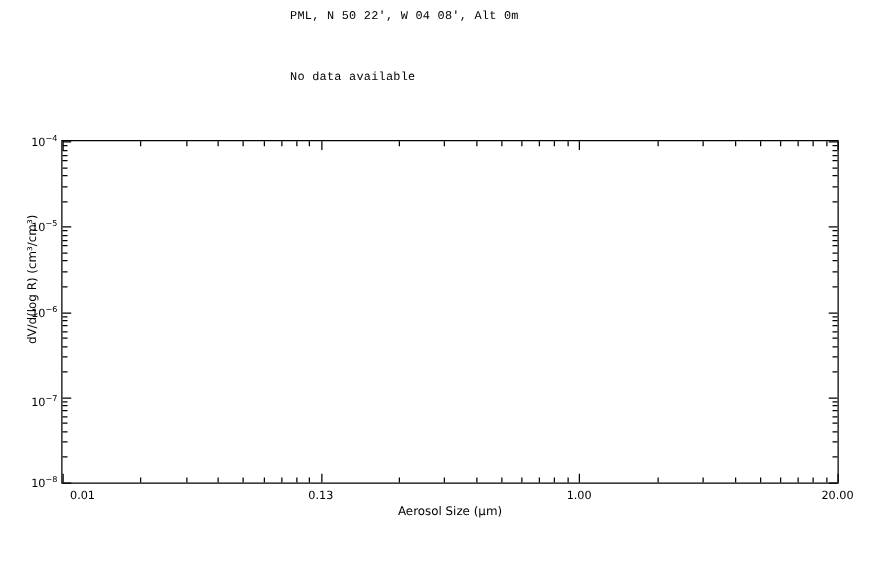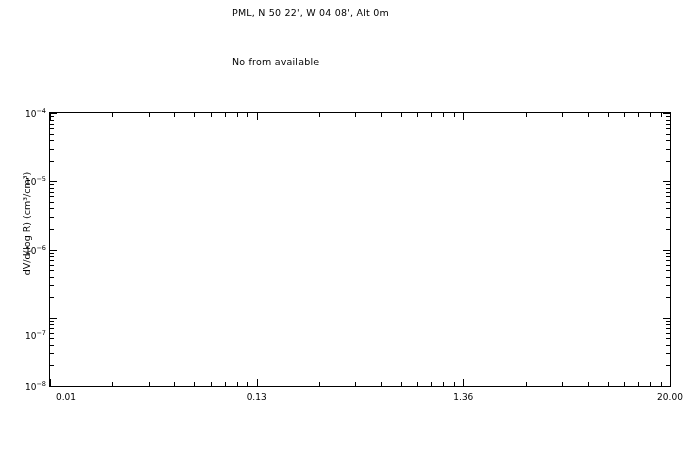--- a/index.html
+++ b/index.html
@@ -22,20 +22,21 @@
     width: 700px;
     height: 450px;
   }
 
   .hdr {
     position: absolute;
     font-size: 9.5px;
     letter-spacing: 0.2px;
     white-space: nowrap;
     color: #000;
+    font-family: Liberation Mono, monospace;
   }
   #title-line1 { left: 232px; top: 7px; }
   #title-line2 { left: 232px; top: 22px; }
   #nodata-msg  { left: 232px; top: 56px; }
 
   
   #plot-frame {
     position: absolute;
     left: 49px;
     top: 112px;
@@ -99,21 +100,21 @@
     transform-origin: center center;
     white-space: nowrap;
   }
 </style>
 </head>
 <body>
 
 <div id="stage">
 
   <div class="hdr" id="title-line1">PML, N 50 22', W 04 08', Alt 0m</div>
-  <div class="hdr" id="nodata-msg">No from available</div>
+  <div class="hdr" id="nodata-msg">No data available</div>
 
   <div id="plot-frame">
       <div class="tick xtick-major-b" style="left: 0px;"></div>
       <div class="tick xtick-major-t" style="left: 0px;"></div>
       <div class="tick xtick-minor-b" style="left: 62.2129px;"></div>
       <div class="tick xtick-minor-t" style="left: 62.2129px;"></div>
       <div class="tick xtick-minor-b" style="left: 98.6051px;"></div>
       <div class="tick xtick-minor-t" style="left: 98.6051px;"></div>
       <div class="tick xtick-minor-b" style="left: 124.426px;"></div>
       <div class="tick xtick-minor-t" style="left: 124.426px;"></div>
@@ -238,26 +239,27 @@
       <div class="tick ytick-minor-l" style="top: 3.12295px;"></div>
       <div class="tick ytick-minor-r" style="top: 3.12295px;"></div>
       <div class="tick ytick-major-l" style="top: 0px;"></div>
       <div class="tick ytick-major-r" style="top: 0px;"></div>
     </div>
 
   <div id="ticks-layer"></div>
   <div id="xlabels-layer">
       <div class="xlabel" style="left: 66px; top: 392px;">0.01</div>
       <div class="xlabel" style="left: 256.667px; top: 392px;">0.13</div>
-      <div class="xlabel" style="left: 463.333px; top: 392px;">1.36</div>
+      <div class="xlabel" style="left: 463.333px; top: 392px;">1.00</div>
       <div class="xlabel" style="left: 670px; top: 392px;">20.00</div>
     </div>
   <div id="ylabels-layer">
       <div class="ylabel" style="left: 20px; width: 26px; top: 386px;"><span class="mant">10</span><sup>−8</sup></div>
-      <div class="ylabel" style="left: 20px; width: 26px; top: 335px;"><span class="mant">10</span><sup>−7</sup></div>
+      <div class="ylabel" style="left: 20px; width: 26px; top: 321px;"><span class="mant">10</span><sup>−7</sup></div>
       <div class="ylabel" style="left: 20px; width: 26px; top: 249.5px;"><span class="mant">10</span><sup>−6</sup></div>
       <div class="ylabel" style="left: 20px; width: 26px; top: 181.25px;"><span class="mant">10</span><sup>−5</sup></div>
       <div class="ylabel" style="left: 20px; width: 26px; top: 113px;"><span class="mant">10</span><sup>−4</sup></div>
     </div>
 
+  <div id="xaxis-title">Aerosol Size (µm)</div>
   <div id="yaxis-title">dV/d(log R) (cm³/cm³)</div>
 
 </div>
 
 </body></html>

